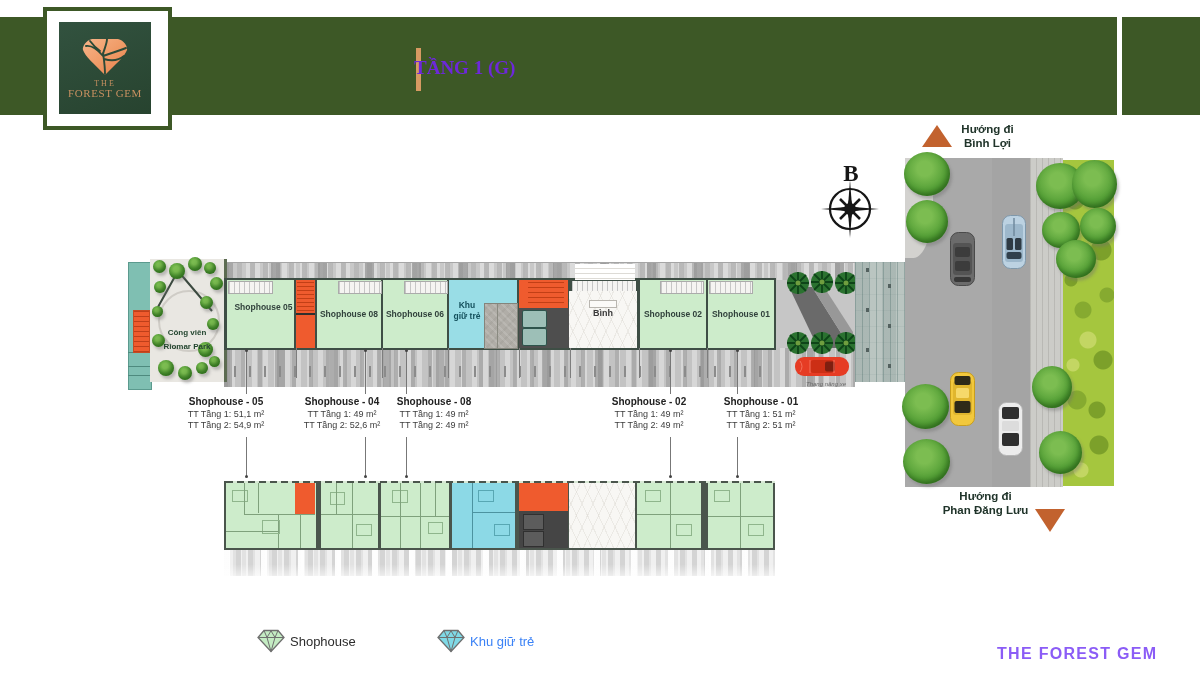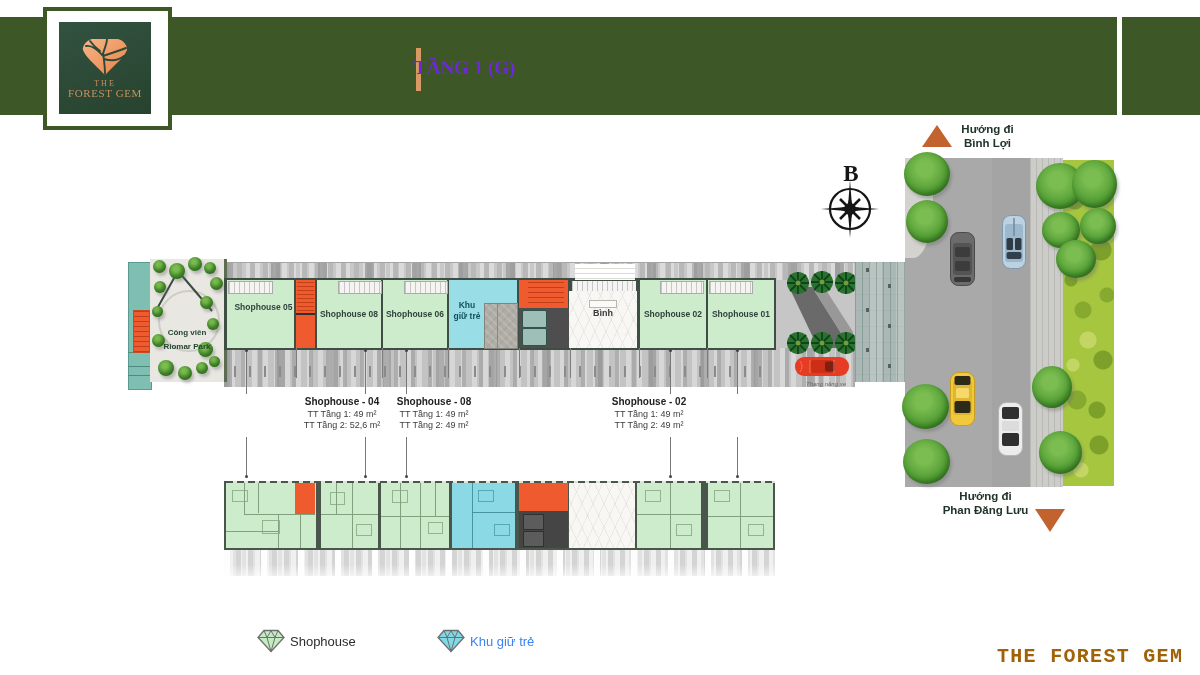--- a/index.html
+++ b/index.html
@@ -224,27 +224,29 @@
 
 <div class="ldr" style="left:406px;top:351px;height:43px"></div>
 <div class="dot" style="left:405px;top:349px"></div>
 
 <div class="ldr" style="left:670px;top:351px;height:43px"></div>
 <div class="dot" style="left:669px;top:349px"></div>
 
 <div class="ldr" style="left:737px;top:351px;height:43px"></div>
 <div class="dot" style="left:736px;top:349px"></div>
 
+<div class="shlab" style="left:176px;top:396px;width:100px"><b>Shophouse - 05</b><br>TT Tầng 1: 51,1 m²<br>TT Tầng 2: 54,9 m²</div>
 
 <div class="shlab" style="left:292px;top:396px;width:100px"><b>Shophouse - 04</b><br>TT Tầng 1: 49 m²<br>TT Tầng 2: 52,6 m²</div>
 
 <div class="shlab" style="left:384px;top:396px;width:100px"><b>Shophouse - 08</b><br>TT Tầng 1: 49 m²<br>TT Tầng 2: 49 m²</div>
 
 <div class="shlab" style="left:599px;top:396px;width:100px"><b>Shophouse - 02</b><br>TT Tầng 1: 49 m²<br>TT Tầng 2: 49 m²</div>
 
+<div class="shlab" style="left:711px;top:396px;width:100px"><b>Shophouse - 01</b><br>TT Tầng 1: 51 m²<br>TT Tầng 2: 51 m²</div>
 
 <div class="ldr" style="left:246px;top:437px;height:39px"></div>
 <div class="dot" style="left:245px;top:475px"></div>
 
 <div class="ldr" style="left:365px;top:437px;height:39px"></div>
 <div class="dot" style="left:364px;top:475px"></div>
 
 <div class="ldr" style="left:406px;top:437px;height:39px"></div>
 <div class="dot" style="left:405px;top:475px"></div>
 
@@ -423,14 +425,14 @@
 
 <div class="abs" style="left:290px;top:634px;color:#2c2c2c;font-size:13px">Shophouse</div>
 
 <svg class="abs" style="left:437px;top:629px" width="28" height="24" viewBox="0 0 28 24">
 <polygon points="7,1.5 21,1.5 27,8.5 14,22.5 1,8.5" fill="#7fd9e6" stroke="#6f6f6f" stroke-width="1.3"></polygon>
 <path d="M1,8.5 L27,8.5 M7,1.5 L10,8.5 14,1.8 18,8.5 21,1.5 M10,8.5 L14,22.5 18,8.5" stroke="#6f6f6f" stroke-width="1" fill="none"></path>
 </svg>
 
 <div class="abs" style="left:470px;top:634px;color:#3b82f6;font-size:13px">Khu giữ trẻ</div>
 
-<div class="abs" style="left:997px;top:645px;color:#a16207;font-family:Liberation Mono, monospace;font-weight:bold;font-size:20px;letter-spacing:1.3px">THE FOREST GEM</div>
+<div class="abs" style="left:997px;top:645px;color:#8b5cf6;font-family:Liberation Sans, sans-serif;font-weight:bold;font-size:16px;letter-spacing:1.3px">THE FOREST GEM</div>
 </div>
 
 </body></html>

